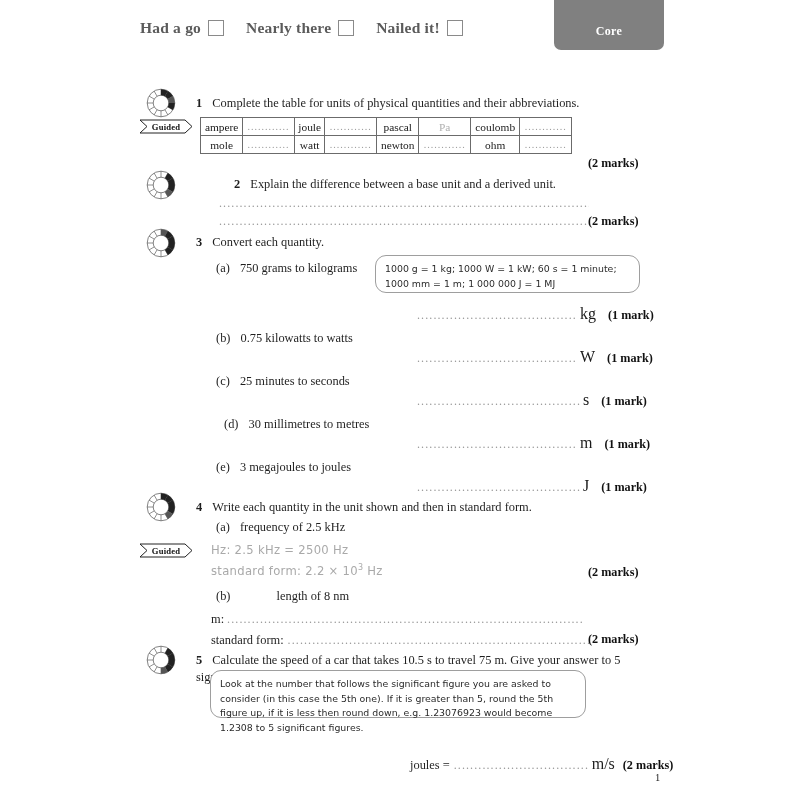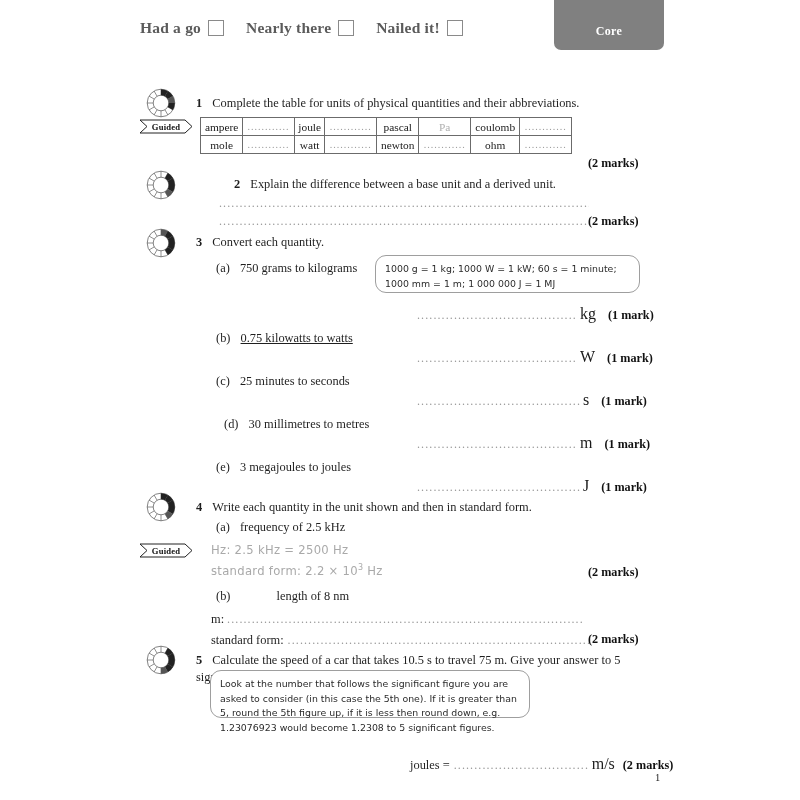--- a/index.html
+++ b/index.html
@@ -278,21 +278,21 @@
     <span style="margin-left:7px;">750 grams to kilograms</span>
   </div>
   <div class="ansline" style="left:417px;top:305px;">
     <span class="dots" style="width:160px;">..........................................................</span>
     <span class="unitlab">kg</span>
     <span class="marks" style="margin-left:12px;">(1 mark)</span>
   </div>
 
   <div class="row qtext" style="left:216px;top:330px;">
     <span>(b)</span>
-    <span style="margin-left:7px;text-decoration:underline;">0.75 kilowatts to watts</span>
+    <span style="margin-left:7px;">0.75 kilowatts to watts</span>
   </div>
   <div class="ansline" style="left:417px;top:348px;">
     <span class="dots" style="width:160px;">..........................................................</span>
     <span class="unitlab">W</span>
     <span class="marks" style="margin-left:12px;">(1 mark)</span>
   </div>
 
   <div class="row qtext" style="left:216px;top:373px;">
     <span>(c)</span>
     <span style="margin-left:7px;">25 minutes to seconds</span>
@@ -411,21 +411,21 @@
       <path d="M96 50 A46 46 0 0 1 89.8 73 L72.5 63 A26 26 0 0 0 76 50 Z" fill="#222"></path>
       <path d="M89.8 73 A46 46 0 0 1 73 89.8 L63 72.5 A26 26 0 0 0 72.5 63 Z" fill="#222"></path>
       <path d="M73 89.8 A46 46 0 0 1 50 96 L50 76 A26 26 0 0 0 63 72.5 Z" fill="#555"></path>
     </svg>
   </div>
   <div class="row qtext" style="left:196px;top:652px;width:450px;">
     <span class="qnum">5</span>
     <span style="margin-left:7px;">Calculate the speed of a car that takes 10.5 s to travel 75 m. Give your answer to 5 significant figures.</span>
   </div>
 
-  <div class="hintbox" style="left:210px;top:670px;width:320px;height:48px;">Look at the number that follows the significant figure you are asked to consider (in this case the 5th one).  If it is greater than 5, round the 5th figure up, if it is less then round down, e.g. 1.23076923 would become 1.2308 to 5 significant figures.</div>
+  <div class="hintbox" style="left:210px;top:670px;width:376px;height:48px;">Look at the number that follows the significant figure you are asked to consider (in this case the 5th one).  If it is greater than 5, round the 5th figure up, if it is less then round down, e.g. 1.23076923 would become 1.2308 to 5 significant figures.</div>
 
   <div class="ansline qtext" style="left:410px;top:753px;">
     <span>joules =</span>
     <span class="dots" style="width:135px;margin-left:4px;">................................................</span>
     <span class="unitlab">m/s</span>
     <span class="marks" style="margin-left:8px;">(2 marks)</span>
   </div>
 
   <div class="pagenum">1</div>
 

